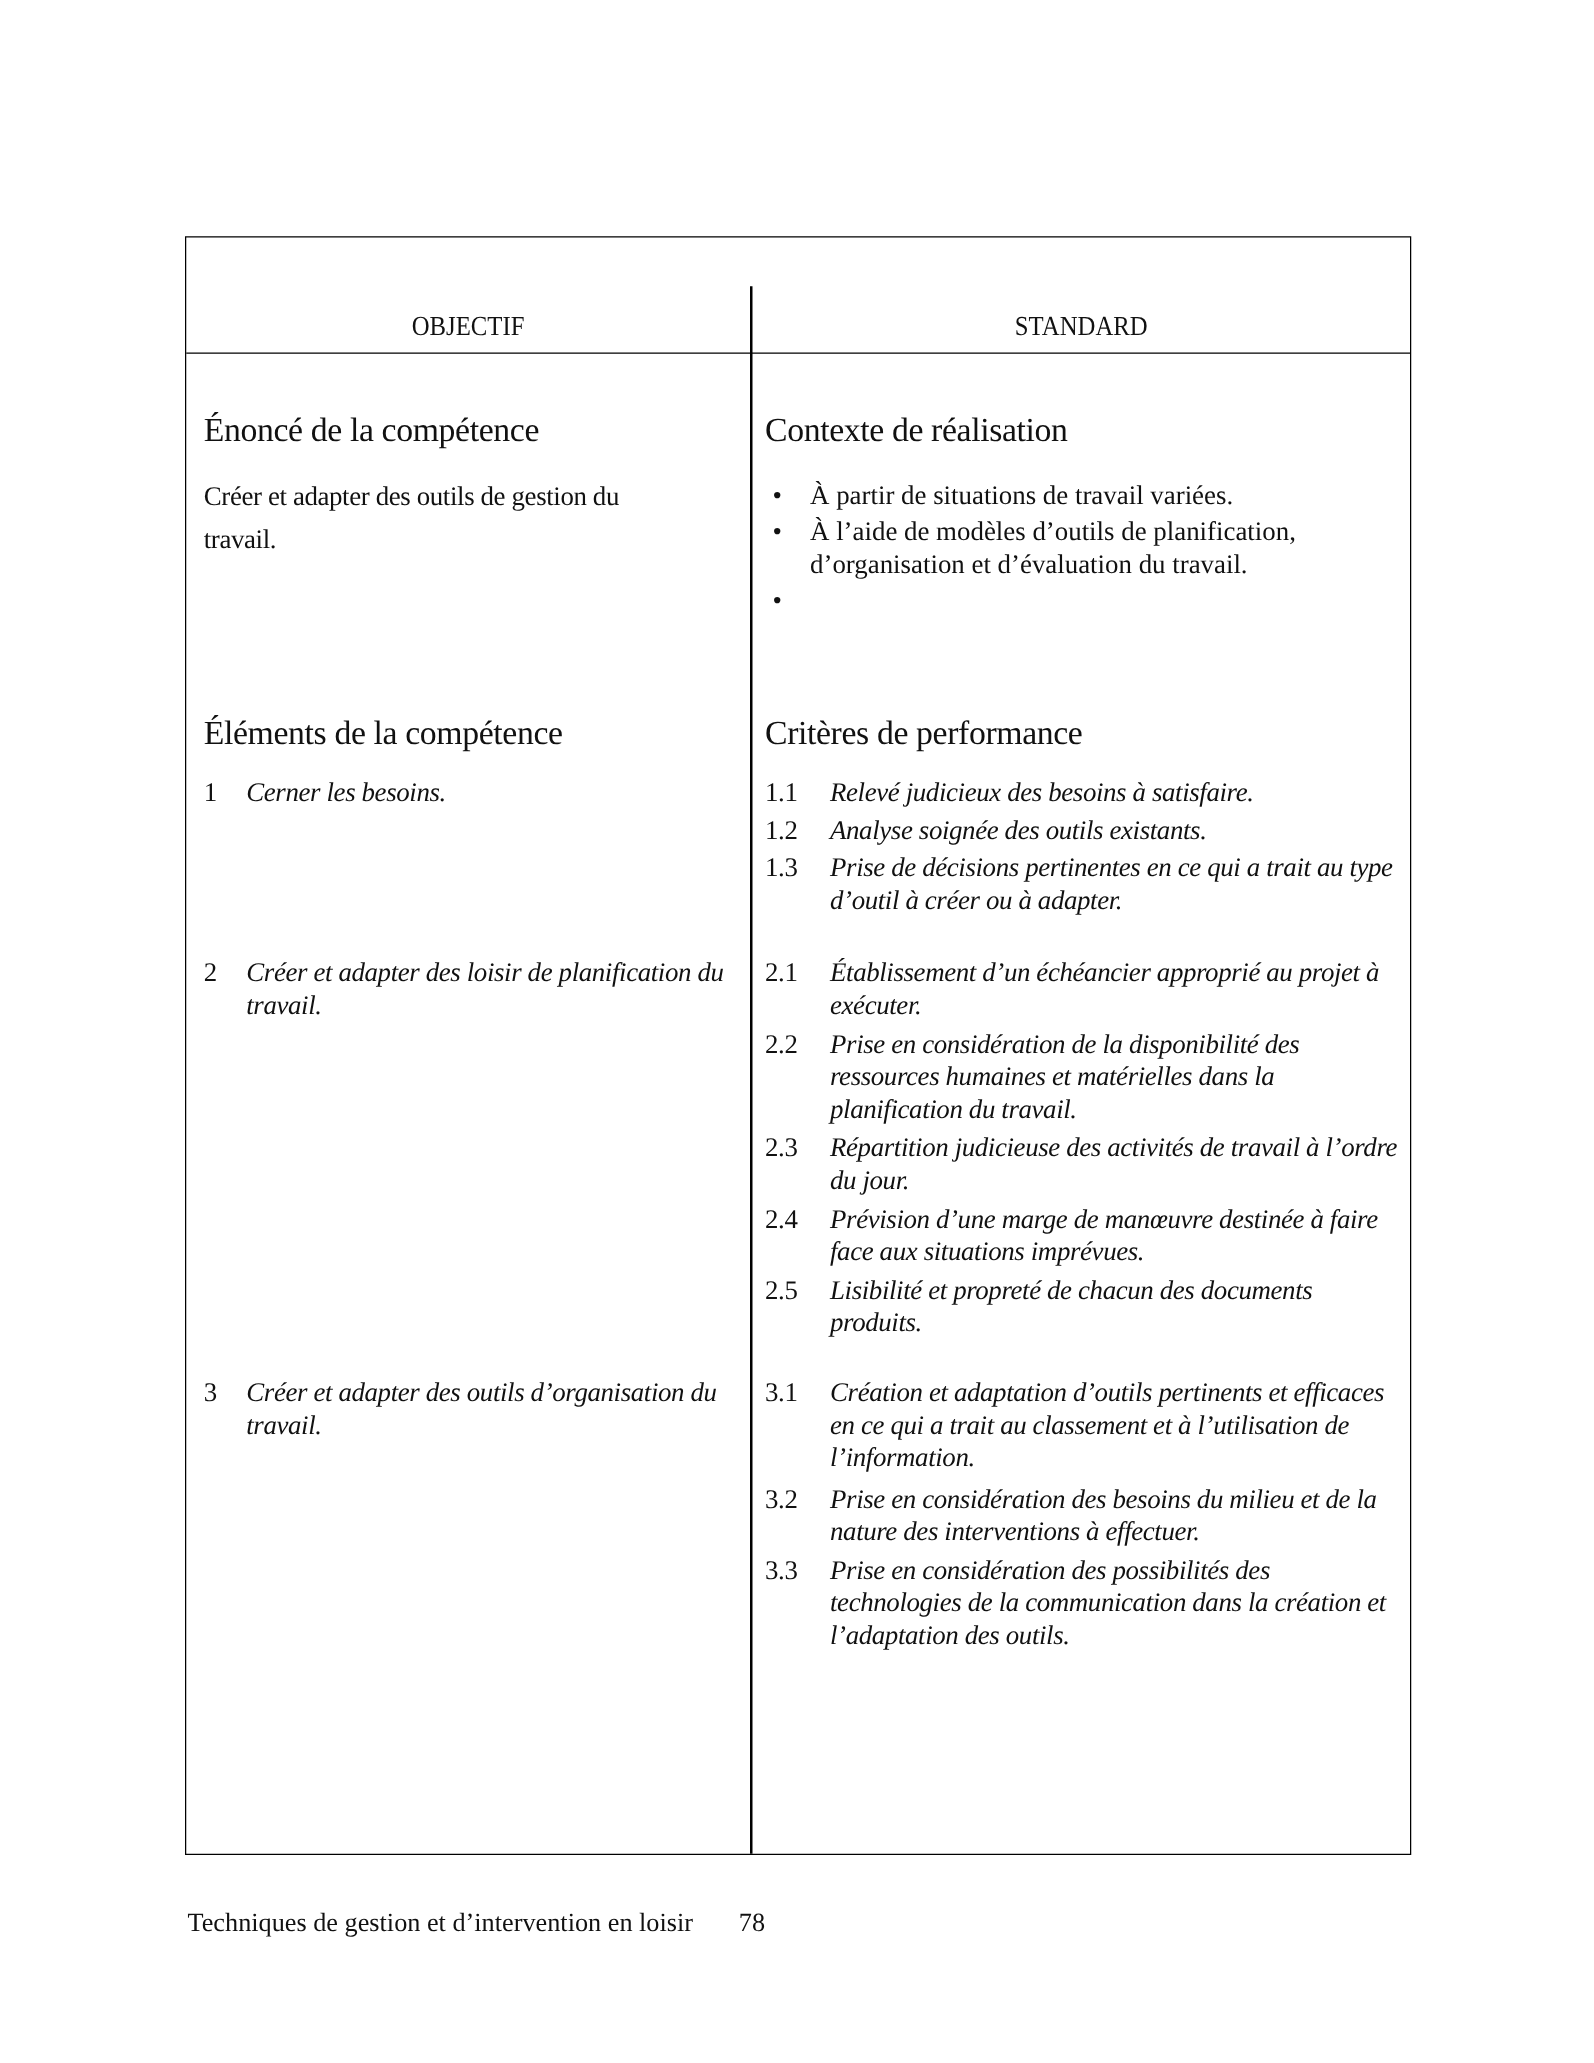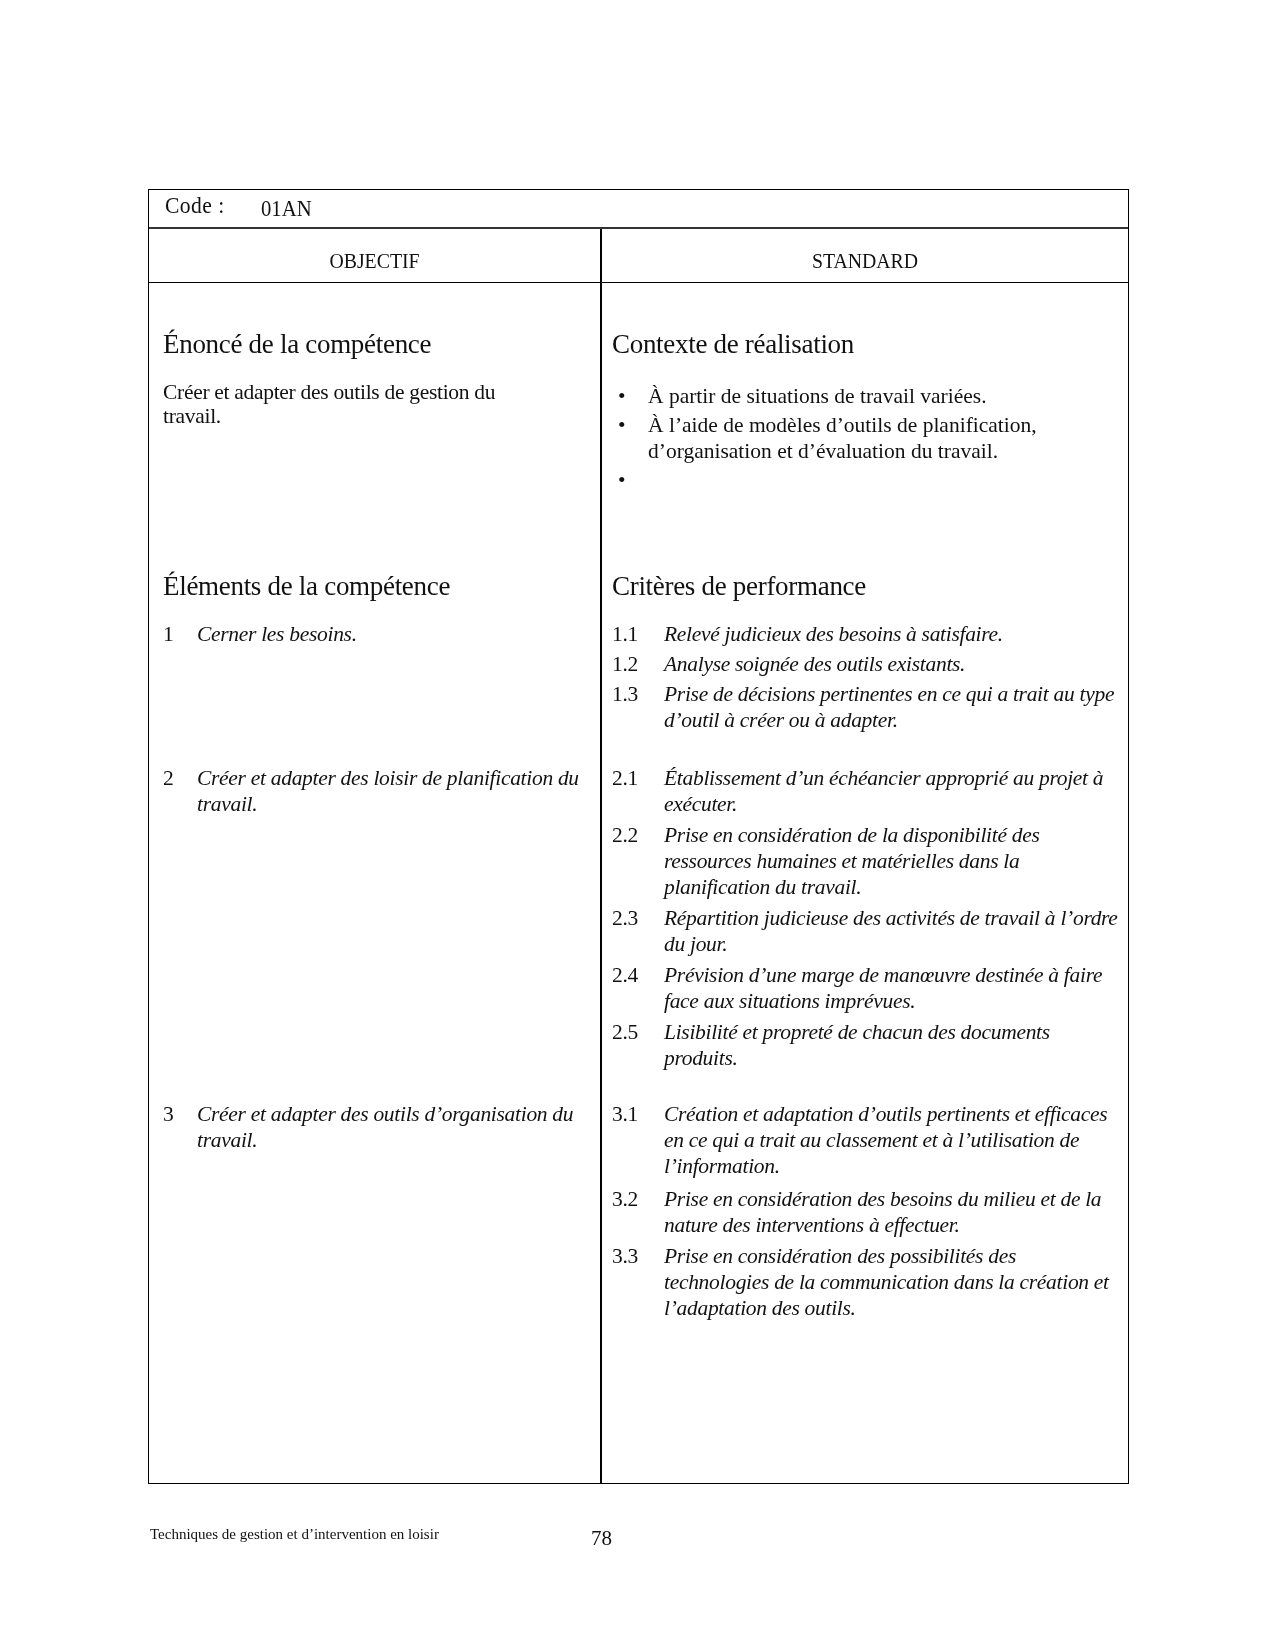--- a/index.html
+++ b/index.html
@@ -11,42 +11,38 @@
               border-bottom: 2px solid #333; box-sizing: border-box; }
   .code-label { position: absolute; left: 16px; top: 2px; font-size: 24px; letter-spacing: 0.5px; transform: scaleX(0.9); transform-origin: left; }
   .code-value { position: absolute; left: 112px; top: 6px; font-size: 23px; transform: scaleX(0.9); transform-origin: left; }
   .col-divider { position: absolute; left: 451px; top: 39px; bottom: 0; width: 2px; background: #000; }
   .header-row { position: absolute; left: 0; right: 0; top: 39px; height: 54px; border-bottom: 1.5px solid #000; box-sizing: border-box; }
   .hdr { position: absolute; top: 19px; font-size: 22px; text-align: center; transform: scaleX(0.9); }
   .hdr.left { left: 0; width: 451px; }
   .hdr.right { left: 453px; width: 526px; }
   .abs { position: absolute; }
   .heading { font-weight: normal; font-size: 27px; letter-spacing: -0.3px; }
-  .body { font-size: 21.5px; line-height: 24px; letter-spacing: -0.3px; }
+  .body { font-size: 21.5px; line-height: 34px; letter-spacing: -0.3px; }
   .bullet-list { position: absolute; left: 612px; width: 500px; }
   .bullet { position: relative; padding-left: 36px; font-size: 21.5px; line-height: 26px; margin-bottom: 3px; }
   .bullet .dot { position: absolute; left: 6px; top: 0; }
   .item { position: absolute; font-size: 21.5px; line-height: 26px; letter-spacing: -0.3px; }
   .item .num { position: absolute; left: 0; top: 0; }
   .item .txt { position: absolute; top: 0; font-style: italic; }
   .left-item { left: 163px; width: 430px; }
   .left-item .txt { left: 34px; width: 400px; }
   .right-item { left: 612px; width: 505px; }
   .right-item .txt { left: 52px; width: 455px; }
-  .footer { position: absolute; left: 150px; top: 1526px; font-size: 15px; }
+  .footer { position: absolute; left: 150px; top: 1526px; font-size: 21px; }
   .footer-page { position: absolute; left: 591px; top: 1526px; font-size: 21px; text-align: right; }
 </style>
 </head>
 <body>
 
 <div class="table">
-  <div class="code-row">
-    <span class="code-label">Code :</span>
-    <span class="code-value">01AN</span>
-  </div>
   <div class="header-row">
     <div class="hdr left">OBJECTIF</div>
     <div class="hdr right">STANDARD</div>
   </div>
   <div class="col-divider"></div>
 </div>
 
 <div class="abs heading" style="left:163px; top:329px;">Énoncé de la compétence</div>
 <div class="abs body" style="left:163px; top:380px; width:395px;">Créer et adapter des outils de gestion du travail.</div>
 

